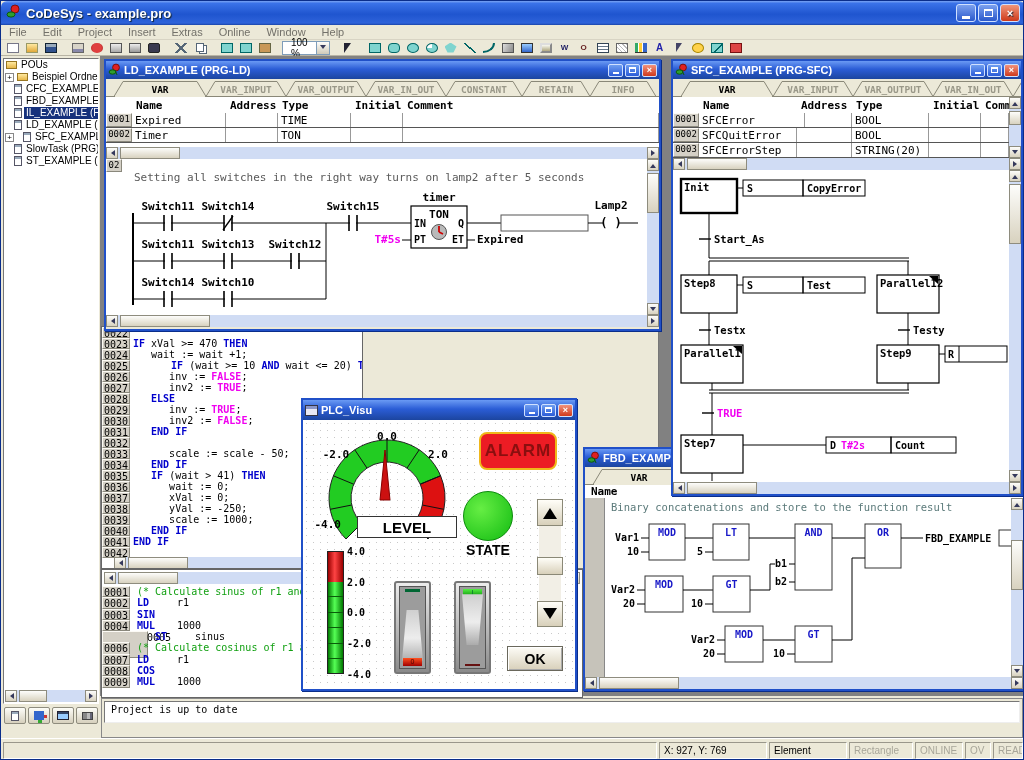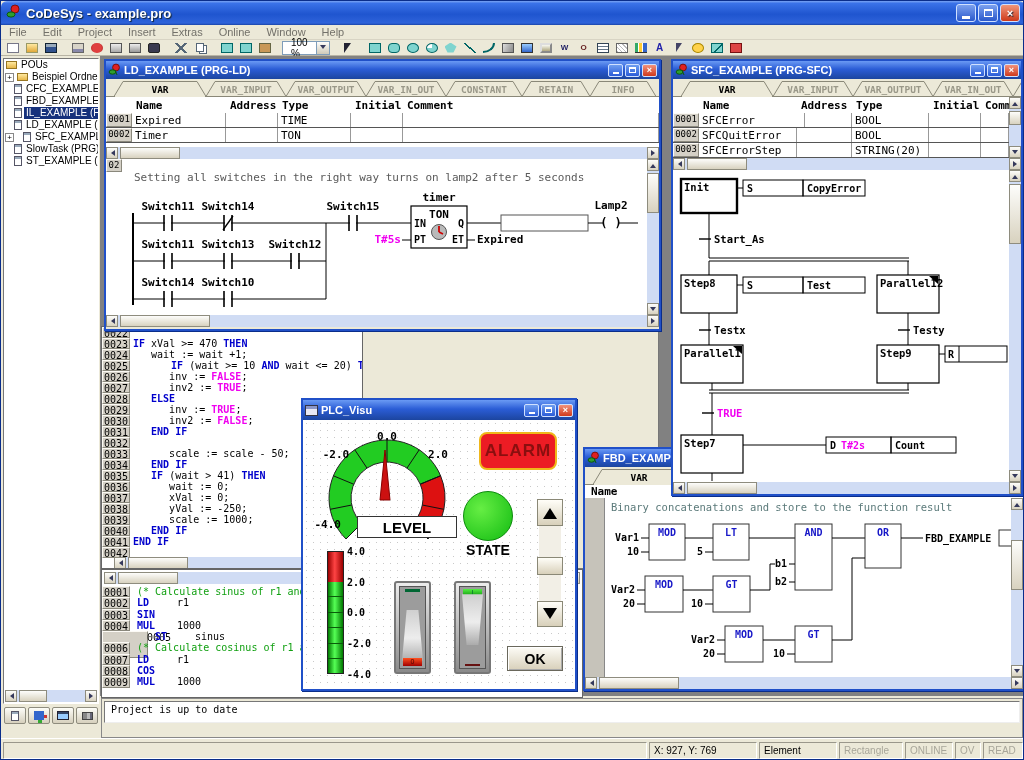--- a/index.html
+++ b/index.html
@@ -899,15 +899,15 @@
     <div id="msginner">Project is up to date</div>
   </div>
 
   <div id="statusbar">
     <div class="scell grow"></div>
     <div class="scell" style="width:108px">X: 927, Y: 769</div>
     <div class="scell" style="width:78px">Element</div>
     <div class="scell dis" style="width:64px">Rectangle</div>
     <div class="scell dis" style="width:48px">ONLINE</div>
     <div class="scell dis" style="width:26px">OV</div>
-    <div class="scell dis" style="width:40px">READ</div>
+    <div class="scell dis" style="width:30px">READ</div>
   </div>
 </div>
 
 </body></html>

